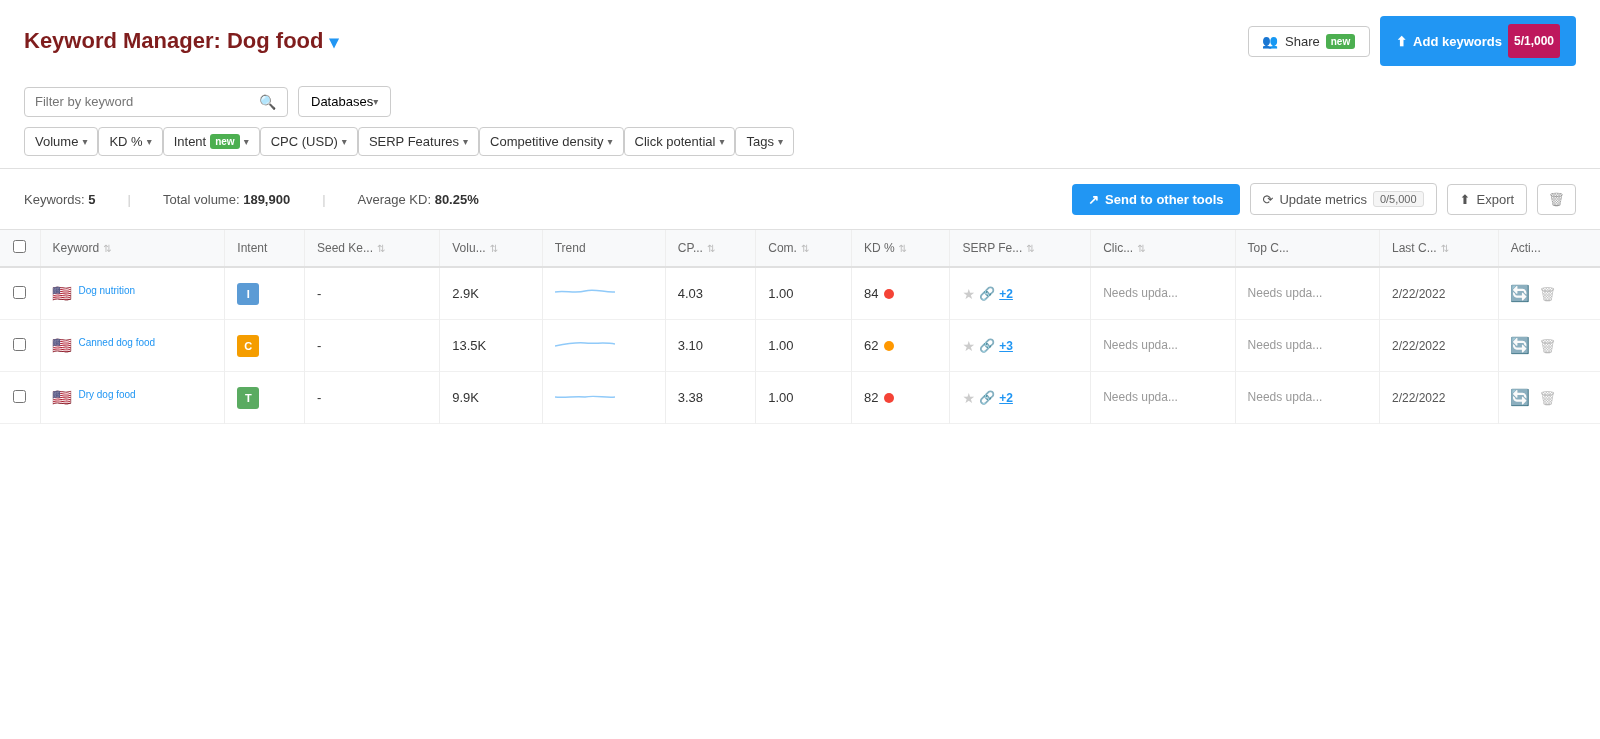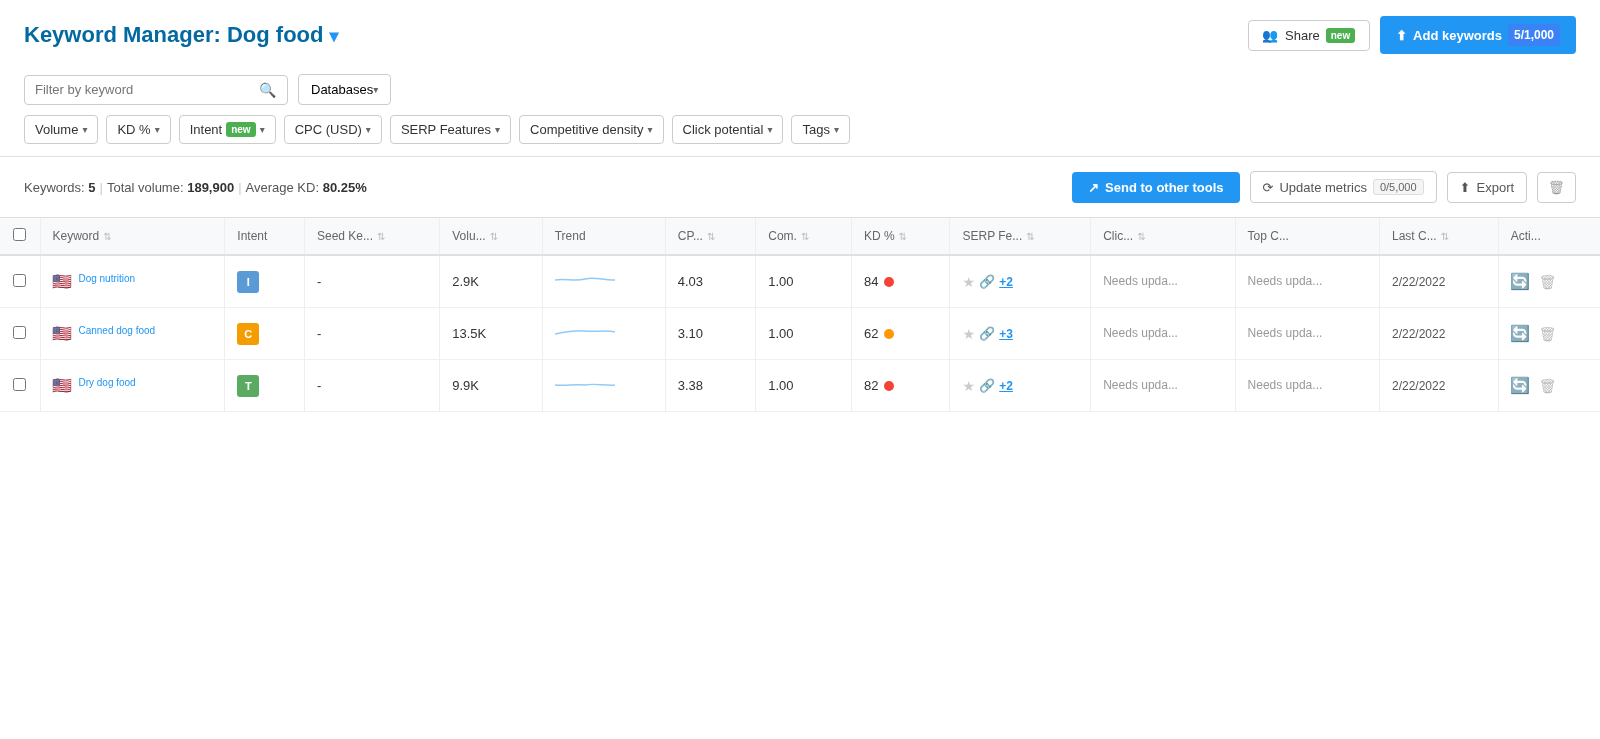--- a/index.html
+++ b/index.html
@@ -1,44 +1,44 @@
 <!DOCTYPE html>
 <html><head>
   <meta charset="utf-8">
   <style>
     * { box-sizing: border-box; margin: 0; padding: 0; }
     body { font-family: Arial, sans-serif; font-size: 13px; background: #fff; color: #333; }
     
     .header { display: flex; align-items: center; justify-content: space-between; padding: 16px 24px 8px; }
     .header-title { font-size: 22px; font-weight: bold; color: #333; }
-    .header-title span { color: #0369a1; cursor: pointer; }
+    .header-title span { color: #7f1d1d; cursor: pointer; }
     .header-title .chevron { color: #2196f3; font-size: 18px; }
     .header-actions { display: flex; align-items: center; gap: 10px; }
     
     .share-btn { display: flex; align-items: center; gap: 6px; border: 1px solid #ccc; border-radius: 4px; padding: 7px 14px; background: #fff; cursor: pointer; font-size: 13px; color: #333; }
     .share-btn .new-badge { background: #4caf50; color: #fff; font-size: 10px; font-weight: bold; border-radius: 3px; padding: 2px 5px; }
     
     .add-keywords-btn { display: flex; align-items: center; gap: 6px; background: #2196f3; color: #fff; border: none; border-radius: 4px; padding: 8px 16px; cursor: pointer; font-size: 13px; font-weight: bold; }
-    .add-keywords-btn .count-badge { background: #3b82f6; border-radius: 3px; padding: 4px 6px; font-size: 12px; }
+    .add-keywords-btn .count-badge { background: #be185d; border-radius: 3px; padding: 10px 6px; font-size: 12px; }
     
     .toolbar { padding: 12px 24px; border-bottom: 1px solid #e0e0e0; }
     .filter-row { display: flex; align-items: center; gap: 10px; margin-bottom: 10px; }
     .search-box { display: flex; align-items: center; border: 1px solid #ccc; border-radius: 4px; padding: 6px 10px; width: 264px; }
     .search-box input { border: none; outline: none; font-size: 13px; width: 100%; color: #999; }
     .search-icon { color: #999; font-size: 14px; }
     
     .databases-btn { display: flex; align-items: center; gap: 0; border: 1px solid #ccc; border-radius: 4px; padding: 7px 12px; background: #fff; cursor: pointer; font-size: 13px; }
     
-    .filter-chips { display: flex; align-items: center; gap: 8px; flex-wrap: wrap; }
+    .filter-chips { display: flex; align-items: center; flex-wrap: wrap; }
     .filter-chip { display: flex; align-items: center; gap: 4px; border: 1px solid #ccc; border-radius: 4px; padding: 6px 10px; background: #fff; cursor: pointer; font-size: 13px; color: #333; white-space: nowrap; }
     .filter-chip .new-badge { background: #4caf50; color: #fff; font-size: 10px; font-weight: bold; border-radius: 3px; padding: 2px 5px; }
     .chevron-down { font-size: 10px; color: #666; }
     
     .stats-bar { display: flex; align-items: center; justify-content: space-between; padding: 14px 24px; border-bottom: 1px solid #e0e0e0; }
-    .stats-left { display: flex; align-items: center; gap: 4px; font-size: 13px; color: #555; }
+    .stats-left { display: flex; align-items: center; gap: 32px; font-size: 13px; color: #555; }
     .stats-left strong { color: #333; }
     .stats-divider { color: #ccc; }
     .stats-actions { display: flex; align-items: center; gap: 10px; }
     
     .send-tools-btn { display: flex; align-items: center; gap: 6px; background: #2196f3; color: #fff; border: none; border-radius: 4px; padding: 8px 16px; cursor: pointer; font-size: 13px; font-weight: bold; }
     .update-metrics-btn { display: flex; align-items: center; gap: 6px; border: 1px solid #ccc; border-radius: 4px; padding: 7px 12px; background: #fff; cursor: pointer; font-size: 13px; color: #555; }
     .update-metrics-btn .count-badge { background: #f5f5f5; border: 1px solid #ddd; border-radius: 3px; padding: 1px 6px; font-size: 11px; color: #666; }
     .export-btn { display: flex; align-items: center; gap: 6px; border: 1px solid #ccc; border-radius: 4px; padding: 7px 12px; background: #fff; cursor: pointer; font-size: 13px; color: #555; }
     .delete-btn { border: 1px solid #ccc; border-radius: 4px; padding: 7px 10px; background: #fff; cursor: pointer; color: #999; }
     

